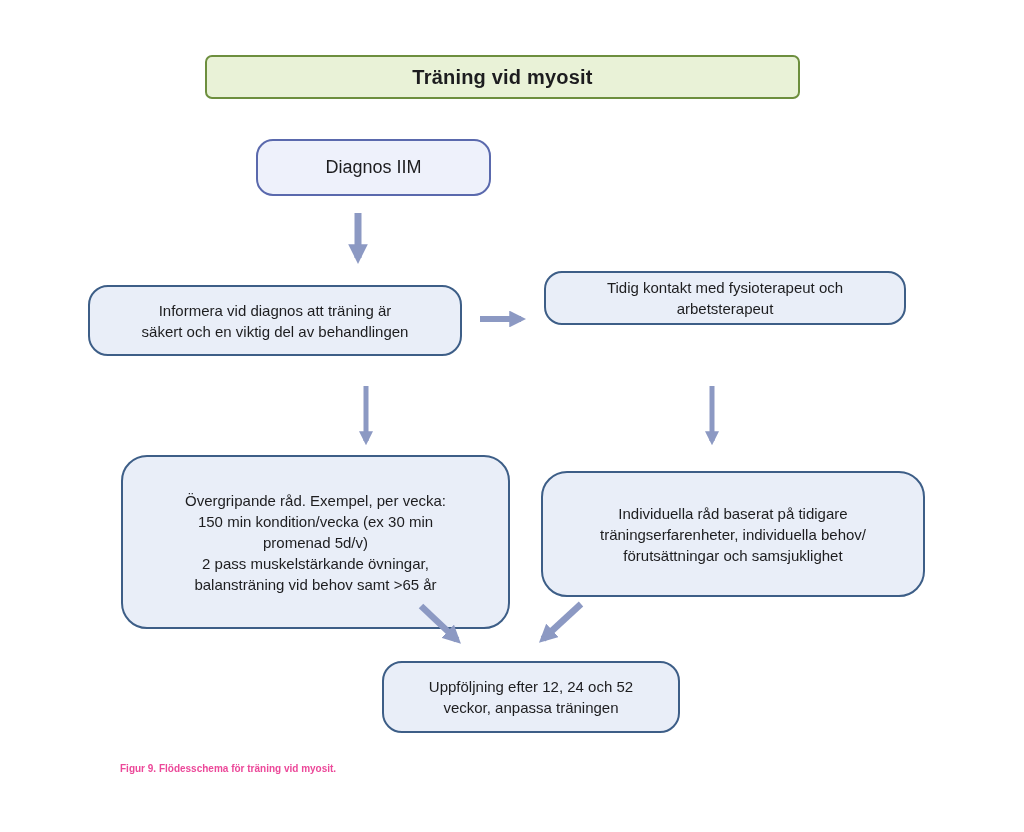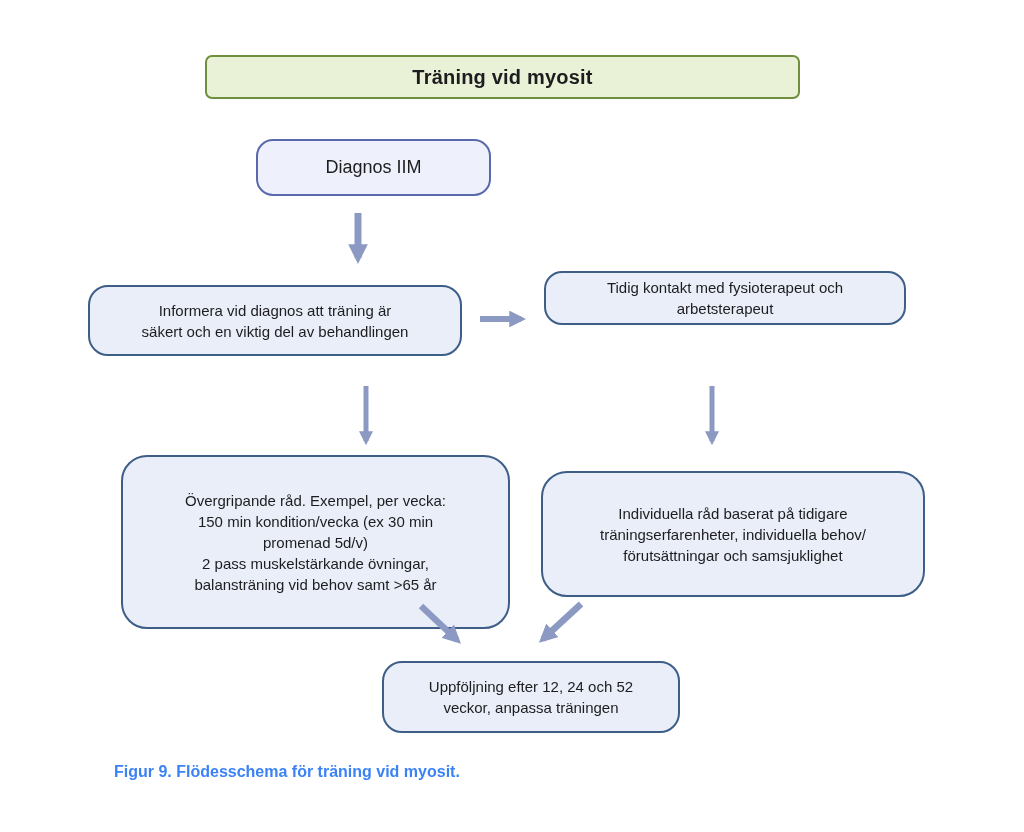--- a/index.html
+++ b/index.html
@@ -36,22 +36,22 @@
     border:2px solid var(--diagnosis-border,#5a69ad);
     border-radius:17px;
     font-size:18px;
   }
   .inform-box{left:88px;top:285px;width:374px;height:71px;border-radius:20px;text-align:center;}
   .contact-box{left:544px;top:271px;width:362px;height:54px;border-radius:18px;}
   .general-box{left:121px;top:455px;width:389px;height:174px;border-radius:26px;}
   .individual-box{left:541px;top:459px;width:384px;height:126px;border-radius:26px;margin-top:12px;}
   .followup-box{left:347px;top:661px;width:298px;height:72px;border-radius:20px;margin-left:35px;}
   .caption{
-    position:absolute;left:114px;top:763px;
-    font-size:16px;font-weight:bold;color:#3b82f6;
+    position:absolute;left:120px;top:763px;
+    font-size:10px;font-weight:bold;color:#ec4899;
   }
   .arrow-layer{position:absolute;left:0;top:0;pointer-events:none;}
   .arrow-line{stroke:var(--arrow,#8c99c3);fill:none;}
   .arrow-head{fill:var(--arrow,#8c99c3);}
 </style>
 </head>
 <body>
 
 <div class="canvas">
 

